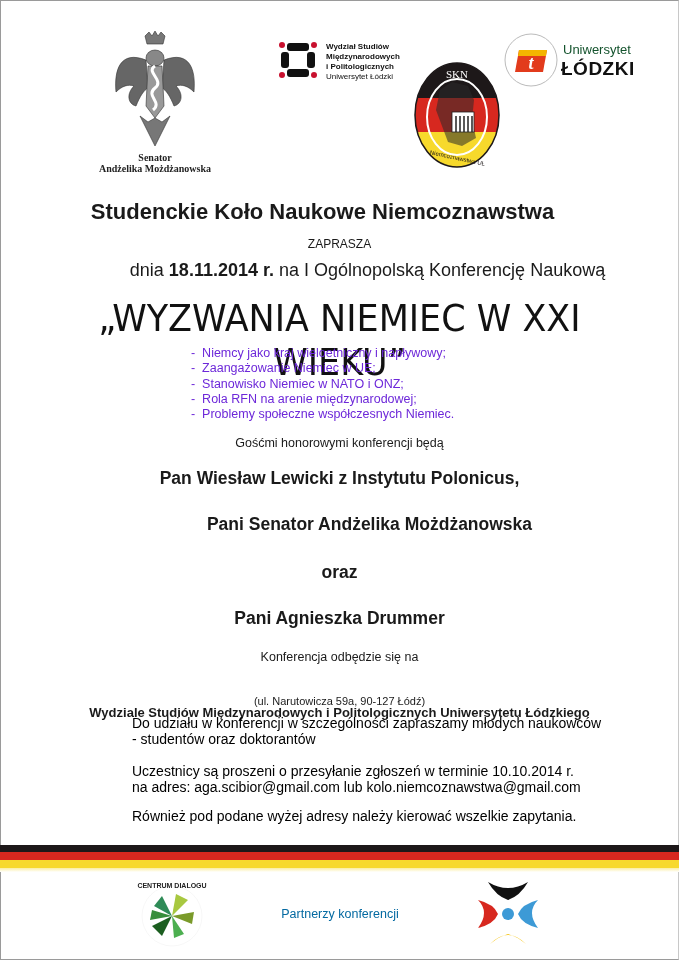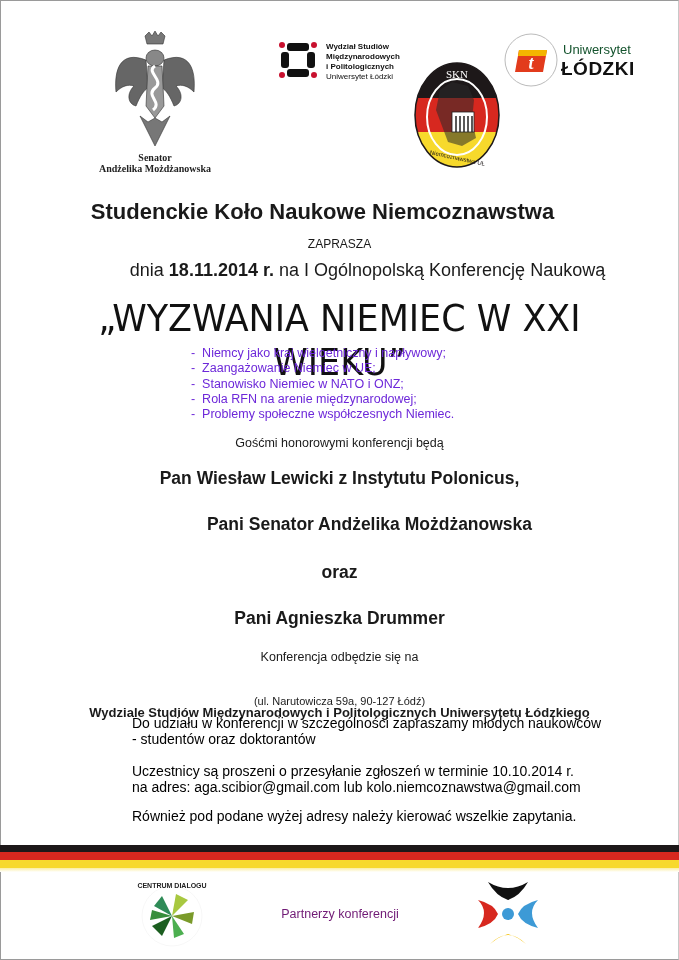--- a/index.html
+++ b/index.html
@@ -42,21 +42,21 @@
   .addr { top:695px; font-size:11px; }
   .para { left:112px; font-size:14px; line-height:15.5px; color:#000000;margin-left:20px; }
   .p1 { top:716px; } .p2 { top:764px; } .p3 { top:809px; }
 
   .stripe { left:0; width:679px; }
   .s-black { top:845px; height:7px; background:#1d1819; }
   .s-red { top:852px; height:8px; background:#d7281f; }
   .s-yellow { top:860px; height:8px; background:#f7d92c; }
   .s-fade { top:868px; height:4px; background:linear-gradient(#fbeea0,#ffffff); }
 
-  .partners { top:907px; left:260px; width:160px; text-align:center; font-size:12.5px; color:#701a75; }
+  .partners { top:907px; left:260px; width:160px; text-align:center; font-size:12.5px; color:#0369a1; }
   .cd { left:134px; top:876px; width:76px; height:76px; }
   .pl { left:476px; top:876px; width:64px; height:72px; }
 </style>
 </head>
 <body>
 
 <div class="frame"></div>
 
 <div class="abs senator">
   <svg width="90" height="118" viewBox="0 0 90 118">

